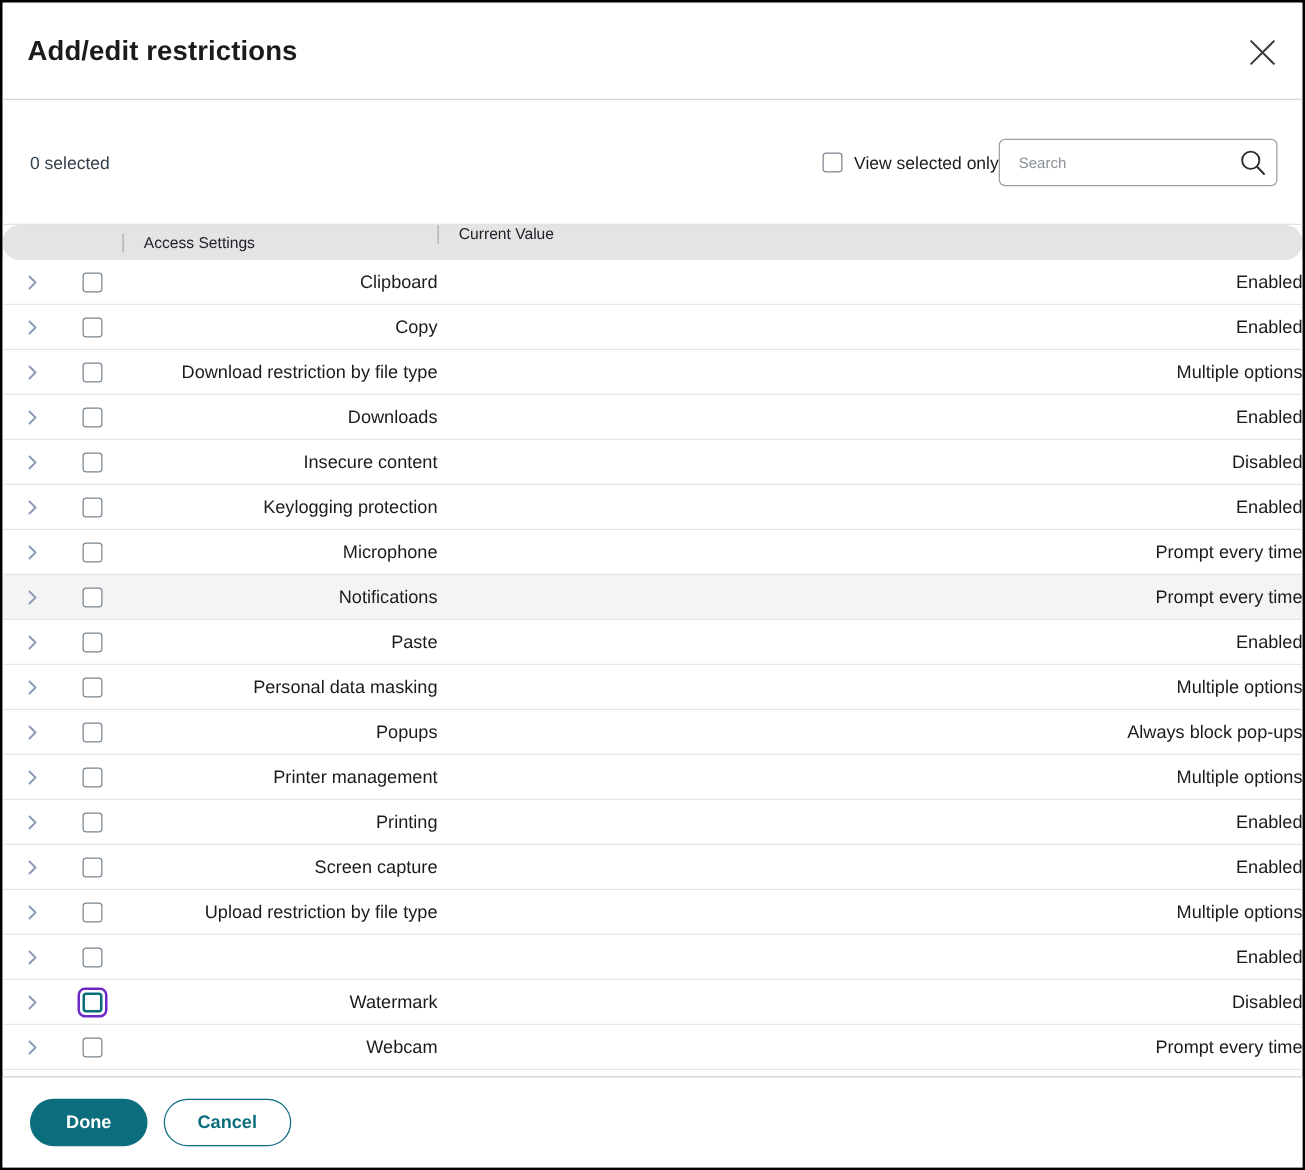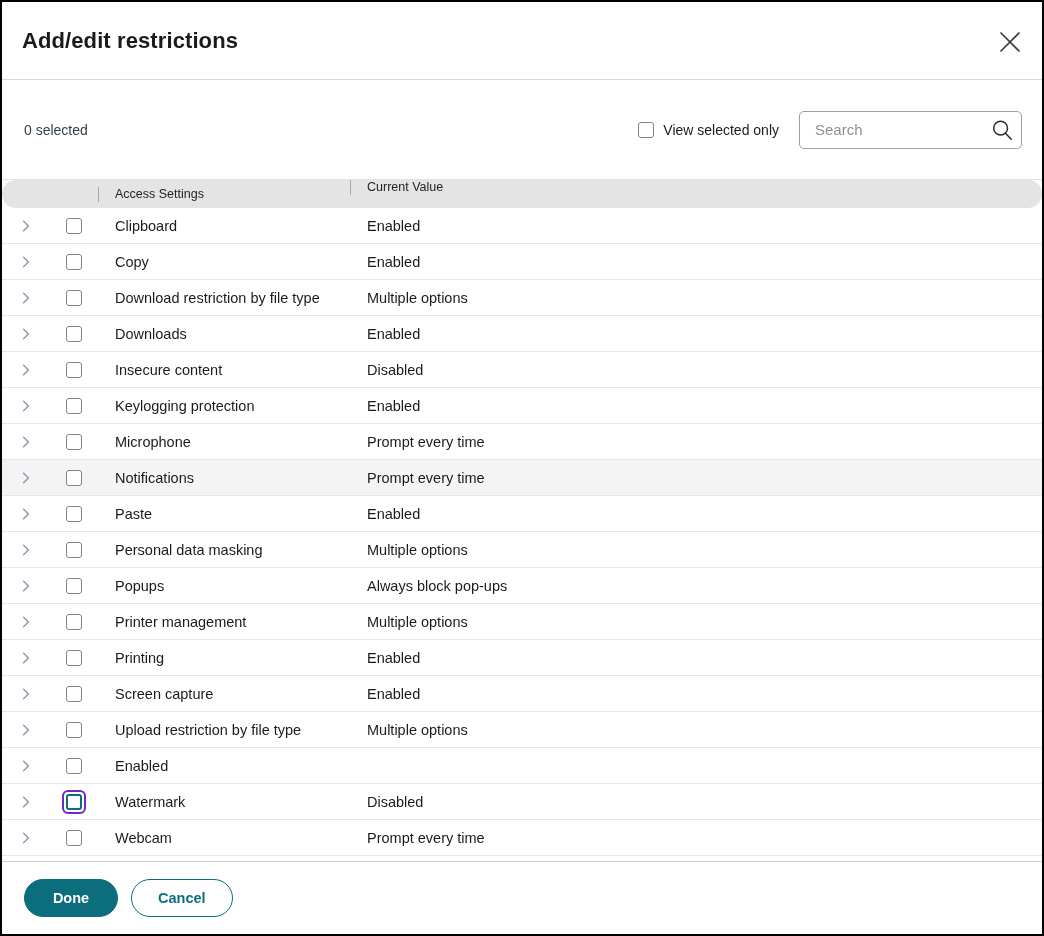--- a/index.html
+++ b/index.html
@@ -70,21 +70,20 @@
   }
   .selected-count {
     font-size: 14px;
     color: #33404d;
     line-height: 1;
   }
   .toolbar-right {
     margin-left: auto;
     display: flex;
     align-items: center;
-    gap: 20px;
   }
   .vso {
     display: flex;
     align-items: center;
     gap: 9px;
     cursor: pointer;
     font-size: 14px;
     color: #1b1b1b;
   }
   .cbox {
@@ -106,21 +105,21 @@
     background: #fff;
     display: flex;
     align-items: center;
     padding: 0 8px 0 13px;
   }
   .searchbox .sinput {
     border: 0;
     outline: 0;
     flex: 1 1 auto;
     font-family: "Liberation Sans", sans-serif;
-    font-size: 15px;
+    font-size: 12px;
     color: #1b1b1b;
     background: transparent;
     min-width: 0;
   }
   .searchbox .sinput::placeholder { color: #8b9196; opacity: 1; }
   .search-icon { flex: 0 0 auto; display: flex; align-items: center; cursor: pointer; }
 
   
   .table-wrap {
     flex: 1 1 auto;
@@ -151,20 +150,21 @@
 
   .row {
     box-sizing: border-box;
     height: 36px;
     display: flex;
     align-items: center;
     border-bottom: 1px solid #e6e6e6;
     font-size: 14.5px;
     color: #1b1b1b;
     background: #ffffff;
+    text-align: right;
   }
   .row.hovered { background: #f4f4f4; }
 
   .c-chev {
     width: 48px; flex: 0 0 48px;
     display: flex; align-items: center; justify-content: center;
     cursor: pointer;
   }
   .c-cb {
     width: 48px; flex: 0 0 48px;

